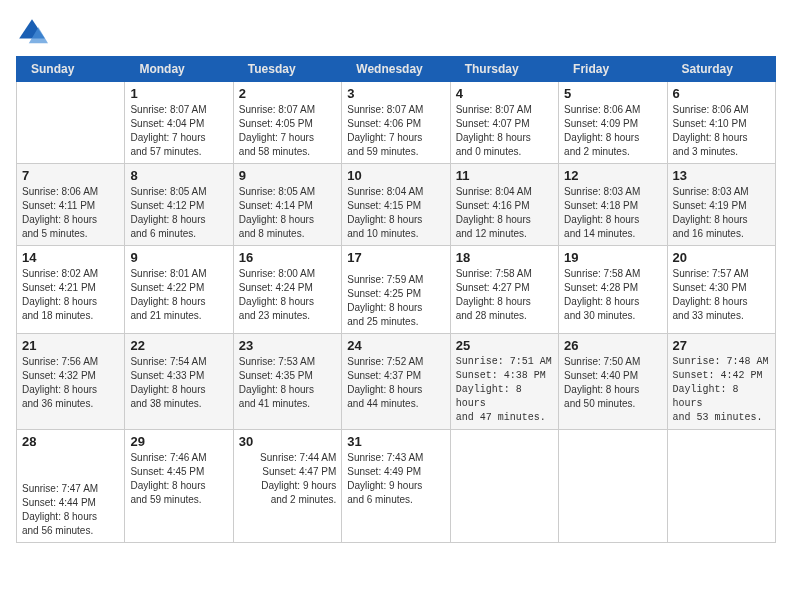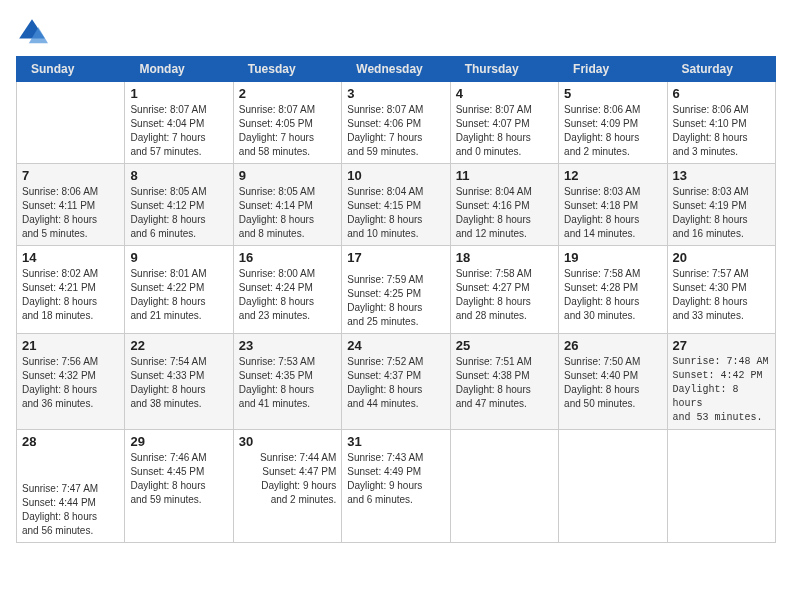--- a/index.html
+++ b/index.html
@@ -297,21 +297,21 @@
         </td>
         <td>
           <span class="day-num">24</span>
           <div class="day-info" style="white-space: pre-line;">Sunrise: 7:52 AM
 Sunset: 4:37 PM
 Daylight: 8 hours
 and 44 minutes.</div>
         </td>
         <td>
           <span class="day-num">25</span>
-          <div class="day-info" style="white-space: pre-line;">Sunrise: 7:51 AM
+          <div class="day-info" style="white-space: pre-line; font-family: Liberation Mono, monospace;">Sunrise: 7:51 AM
 Sunset: 4:38 PM
 Daylight: 8 hours
 and 47 minutes.</div>
         </td>
         <td>
           <span class="day-num">26</span>
           <div class="day-info" style="white-space: pre-line;">Sunrise: 7:50 AM
 Sunset: 4:40 PM
 Daylight: 8 hours
 and 50 minutes.</div>

